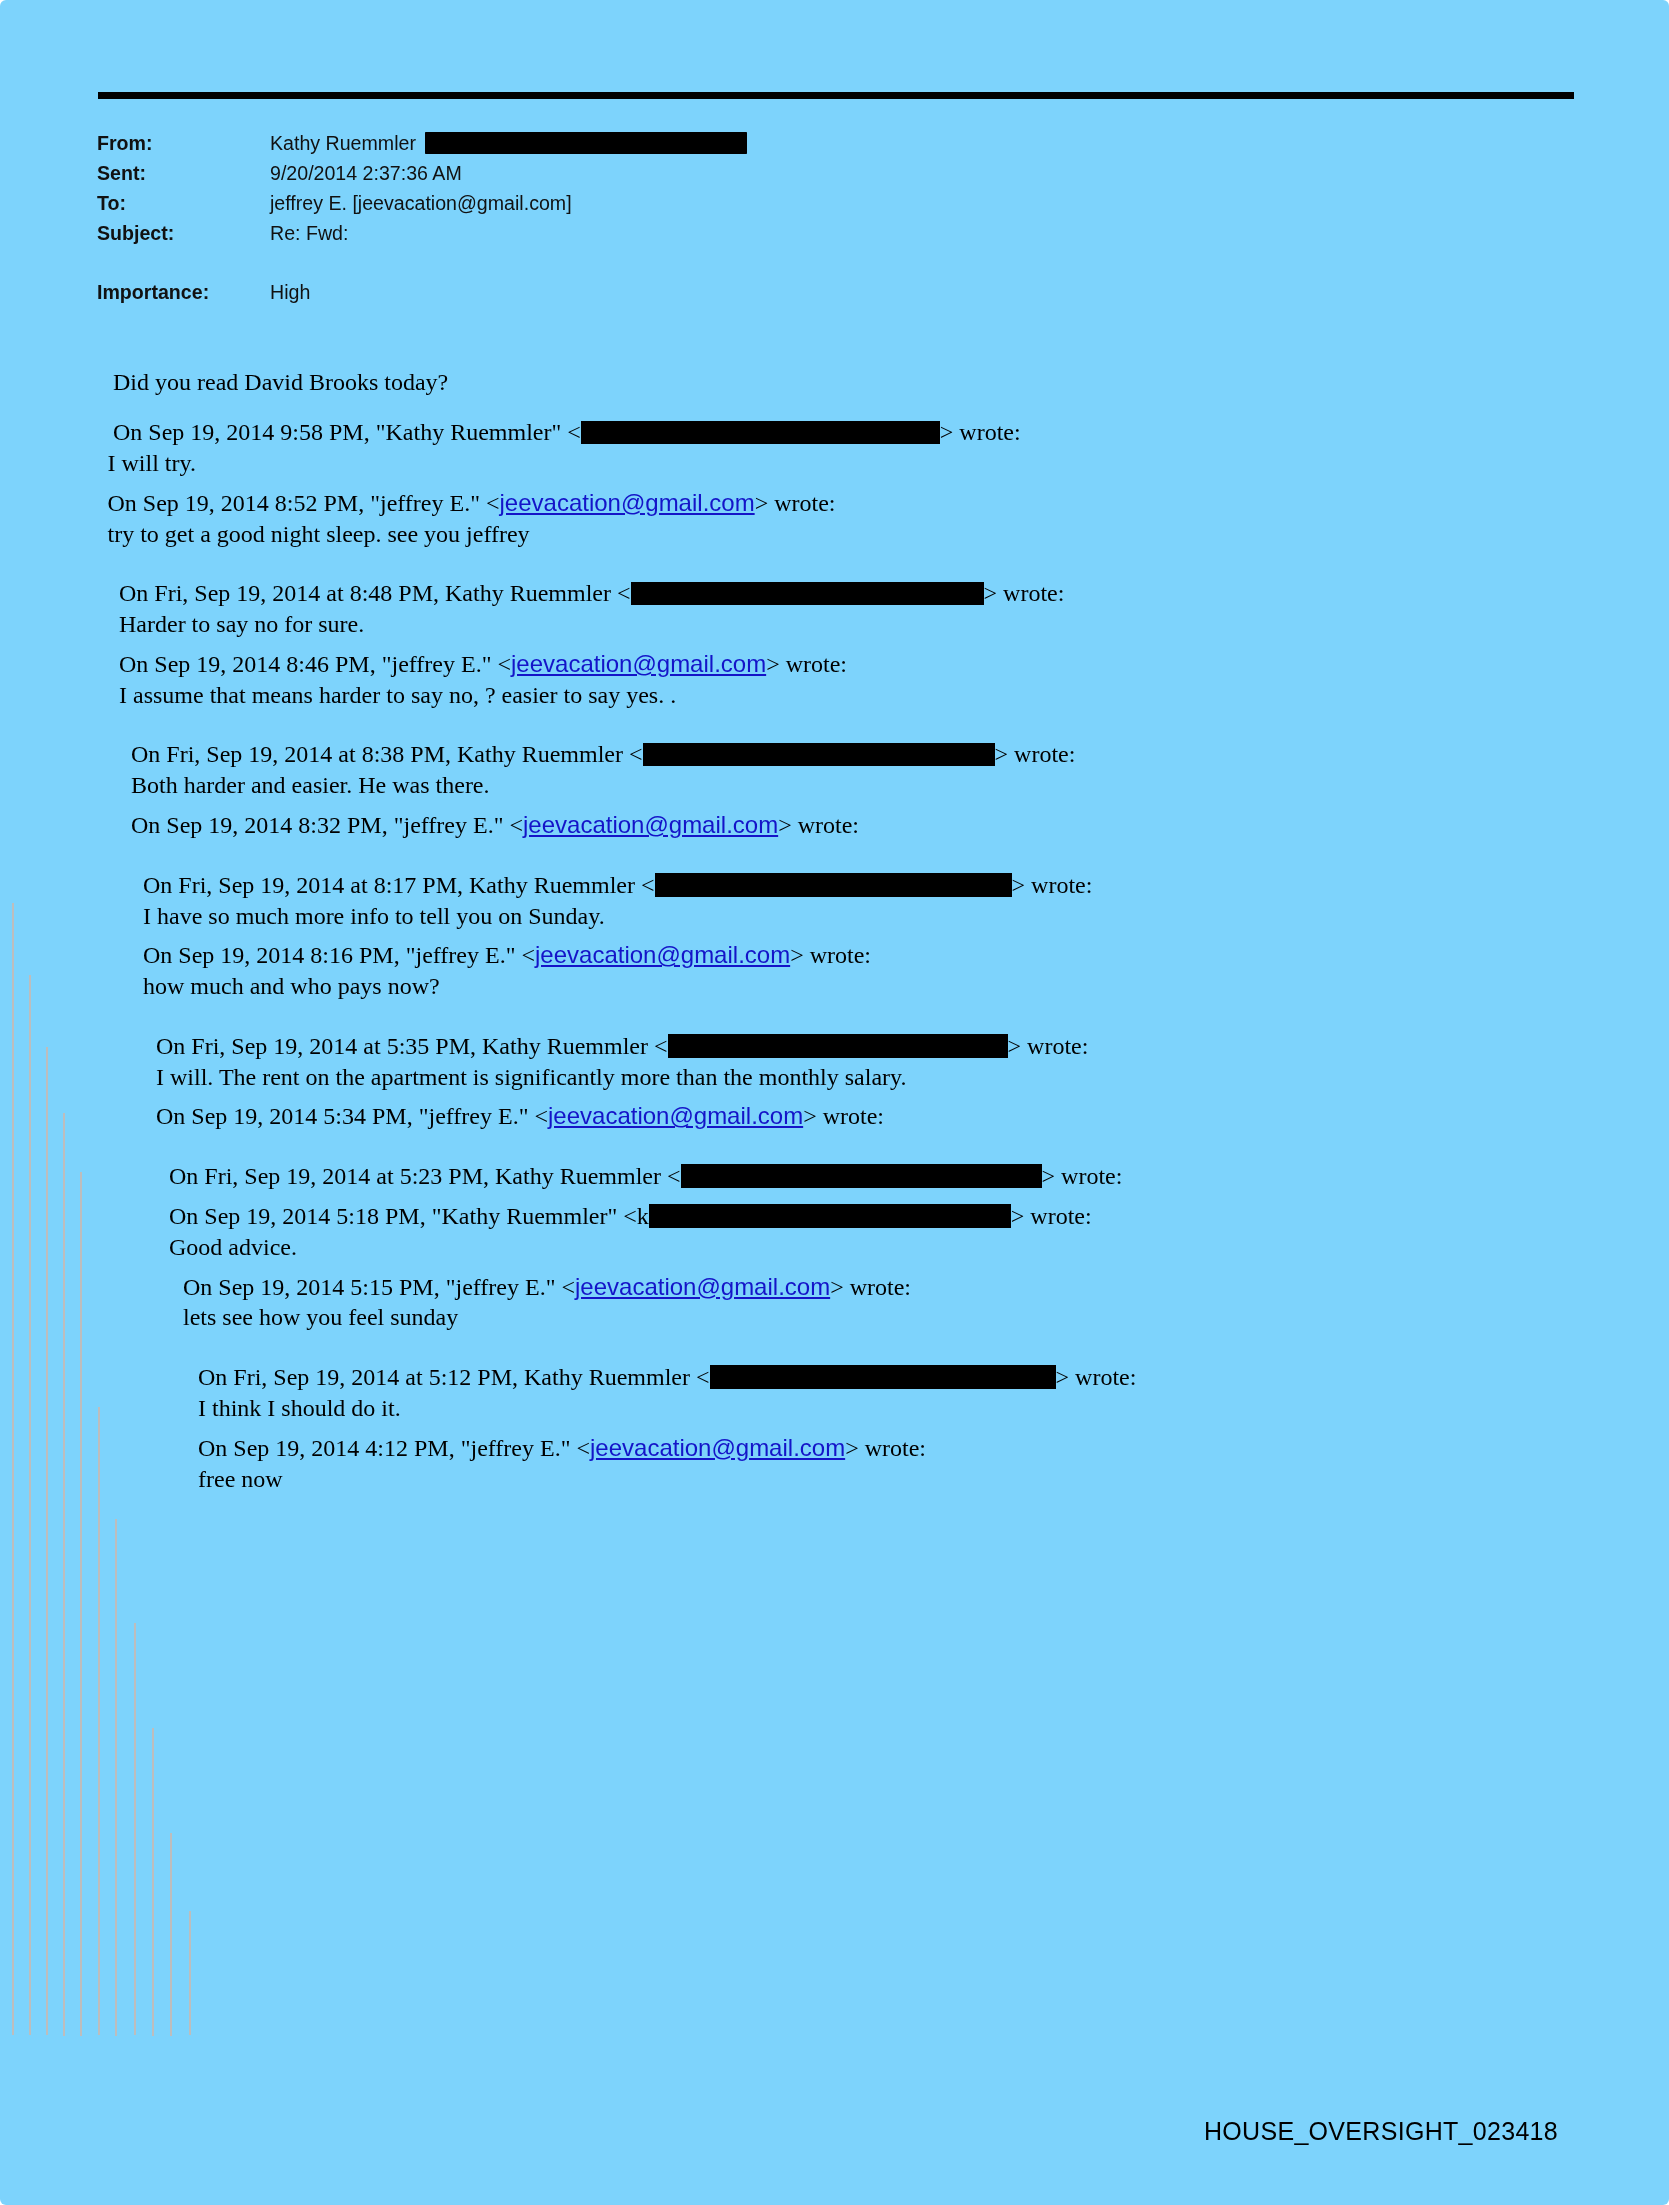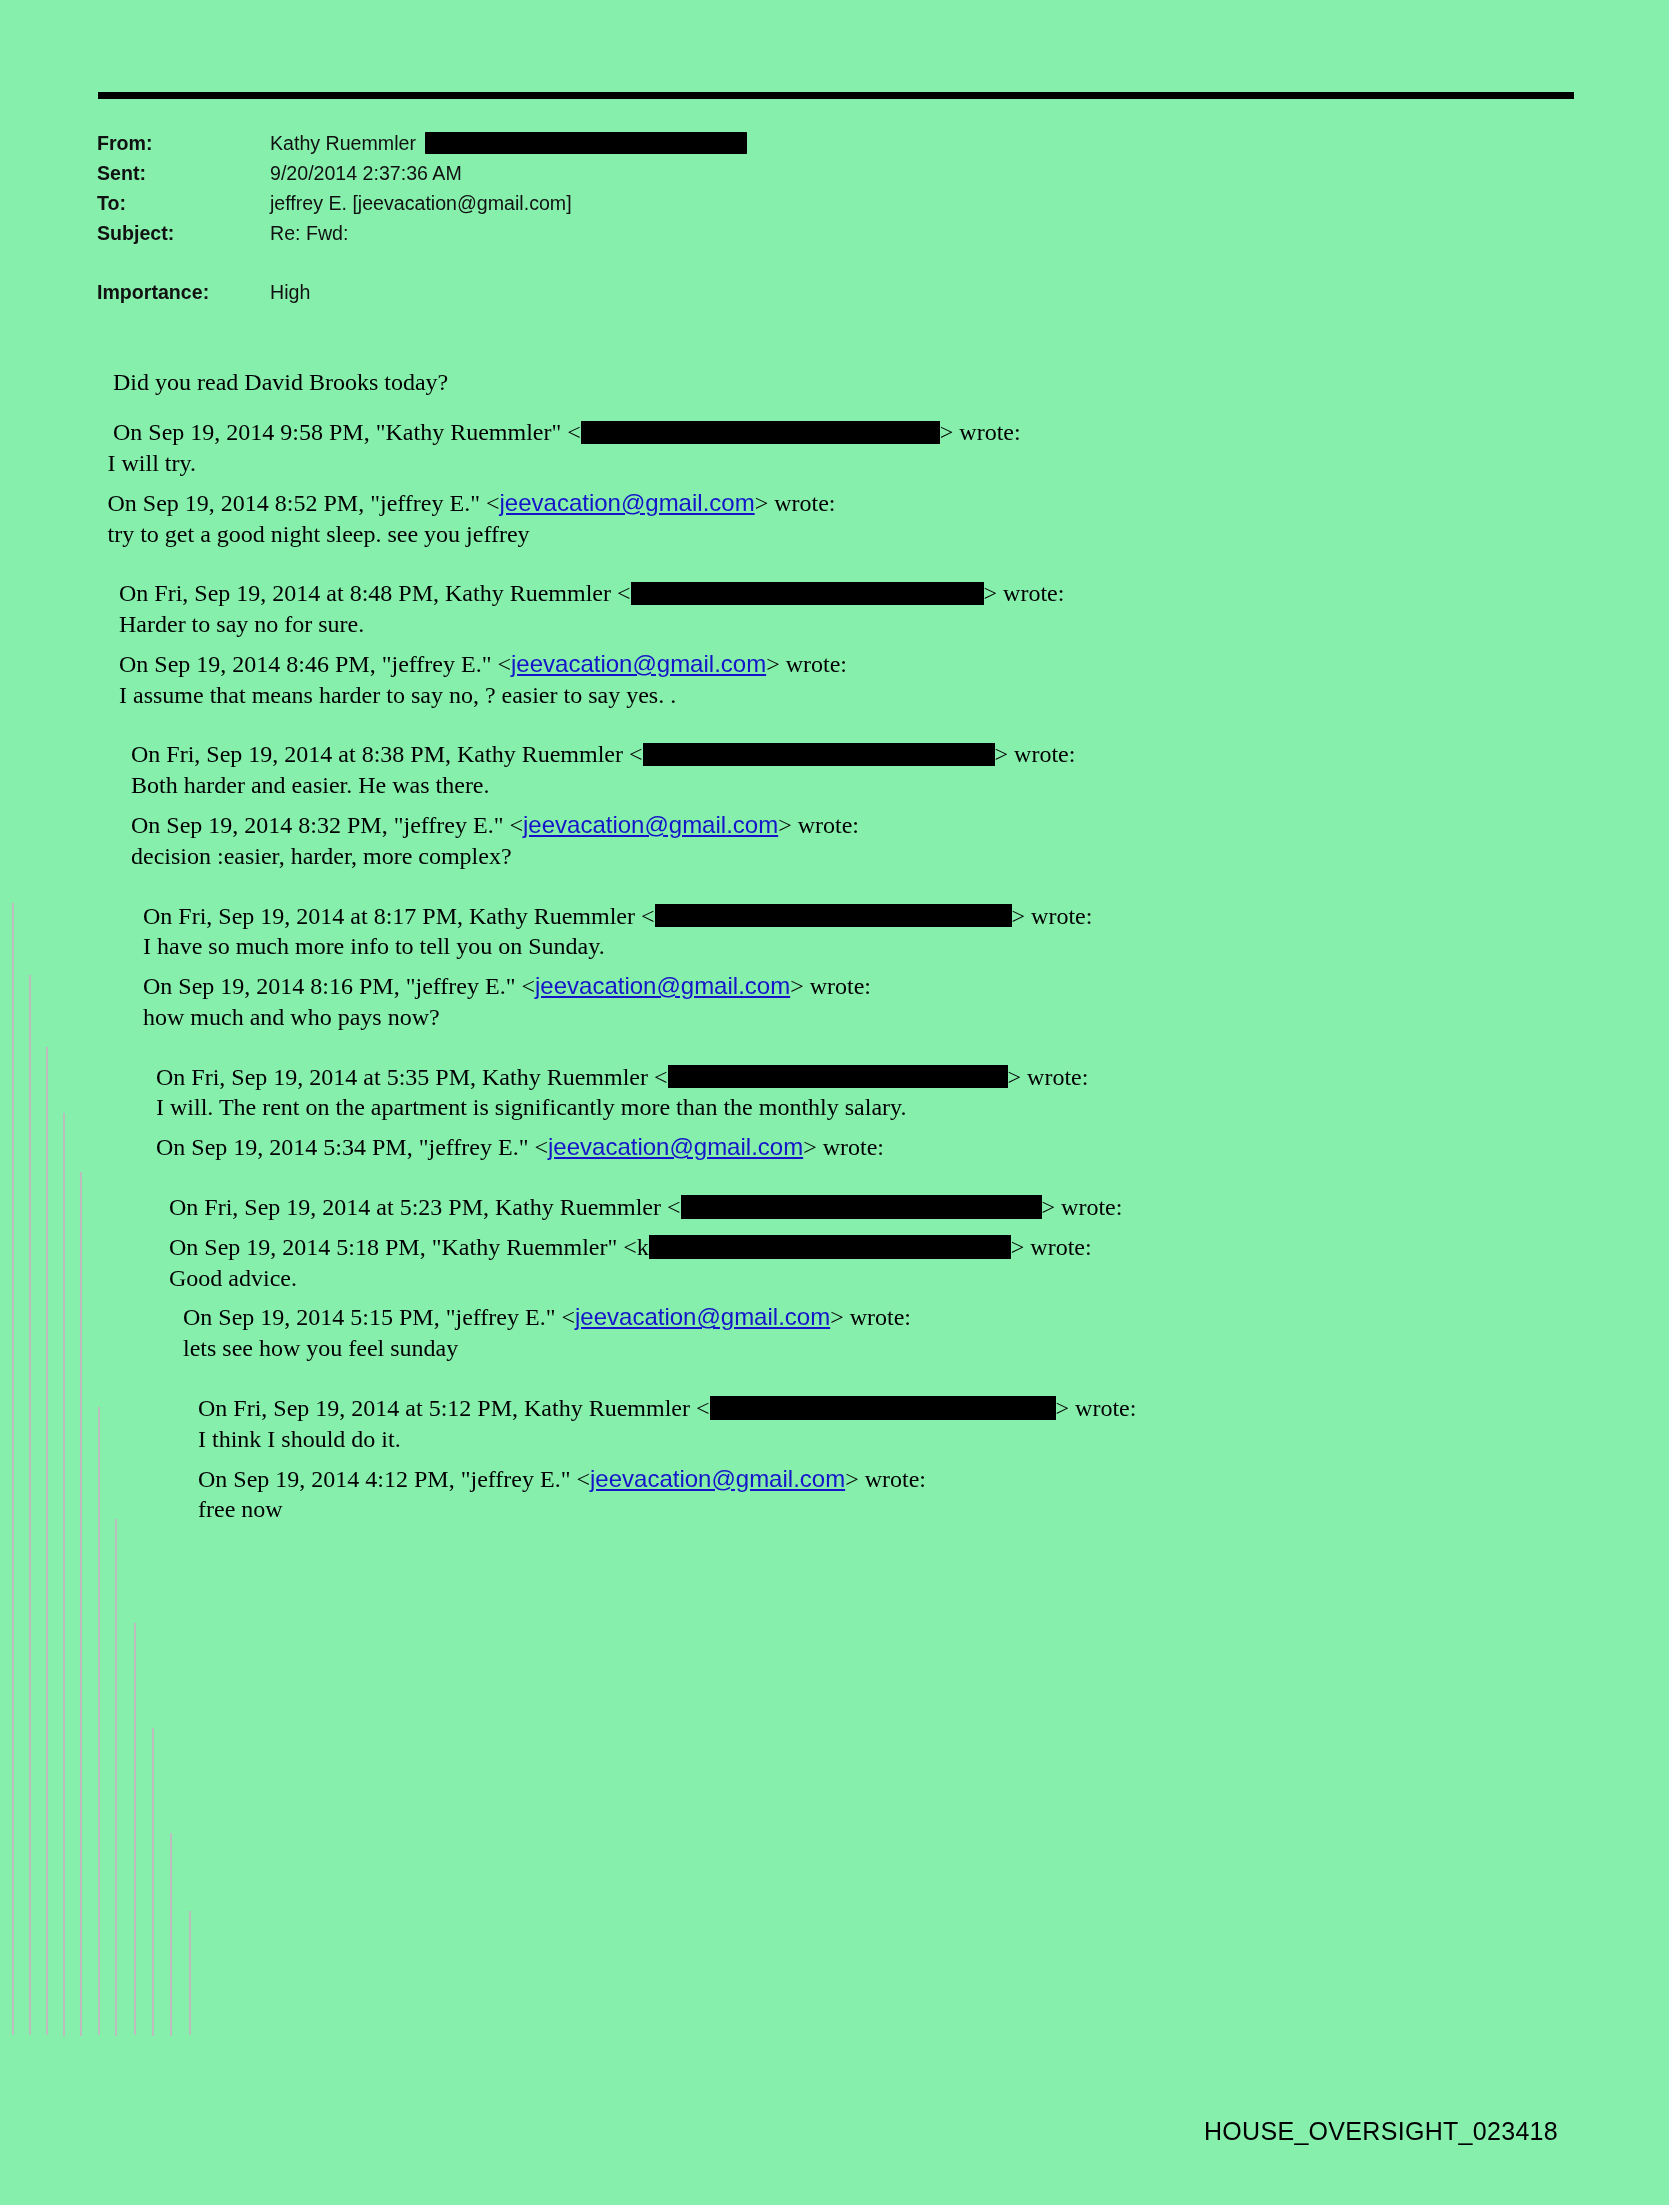--- a/index.html
+++ b/index.html
@@ -12,21 +12,22 @@
     height: 2205px;
     font-family: "Liberation Serif", serif;
     color: #000000;
     position: relative;
     overflow: hidden;
   }
   .page {
     position: relative;
     width: 1669px;
     height: 2205px;
-    background: #86efac;
+    background: #7dd3fc;
+    border-radius: 6px;
   }
   .top-rule {
     position: absolute;
     left: 98px;
     top: 92px;
     width: 1476px;
     height: 7.2px;
     background: #000;
   }
   
@@ -209,21 +210,20 @@
 
     <div class="line q2"><span>On Sep 19, 2014 8:46 PM, "jeffrey E." &lt;</span><a class="mail" href="#">jeevacation@gmail.com</a><span>&gt; wrote:</span></div>
     <div class="line q2">I assume that means harder to say no, ? easier to say yes.  .</div>
     <div class="gap-lg"></div>
 
     <div class="line q3"><span>On Fri, Sep 19, 2014 at 8:38 PM, Kathy Ruemmler &lt;</span><span class="redact-inline r-c"></span><span>&gt; wrote:</span></div>
     <div class="line q3">Both harder and easier.  He was there.</div>
     <div class="gap-sm"></div>
 
     <div class="line q3"><span>On Sep 19, 2014 8:32 PM, "jeffrey E." &lt;</span><a class="mail" href="#">jeevacation@gmail.com</a><span>&gt; wrote:</span></div>
-    <div class="line q3">decision :easier,  harder, more complex?</div>
     <div class="gap-lg"></div>
 
     <div class="line q4"><span>On Fri, Sep 19, 2014 at 8:17 PM, Kathy Ruemmler &lt;</span><span class="redact-inline r-d"></span><span>&gt; wrote:</span></div>
     <div class="line q4">I have so much more info to tell you on Sunday.</div>
     <div class="gap-sm"></div>
 
     <div class="line q4"><span>On Sep 19, 2014 8:16 PM, "jeffrey E." &lt;</span><a class="mail" href="#">jeevacation@gmail.com</a><span>&gt; wrote:</span></div>
     <div class="line q4">how much and who pays now?</div>
     <div class="gap-lg"></div>
 

